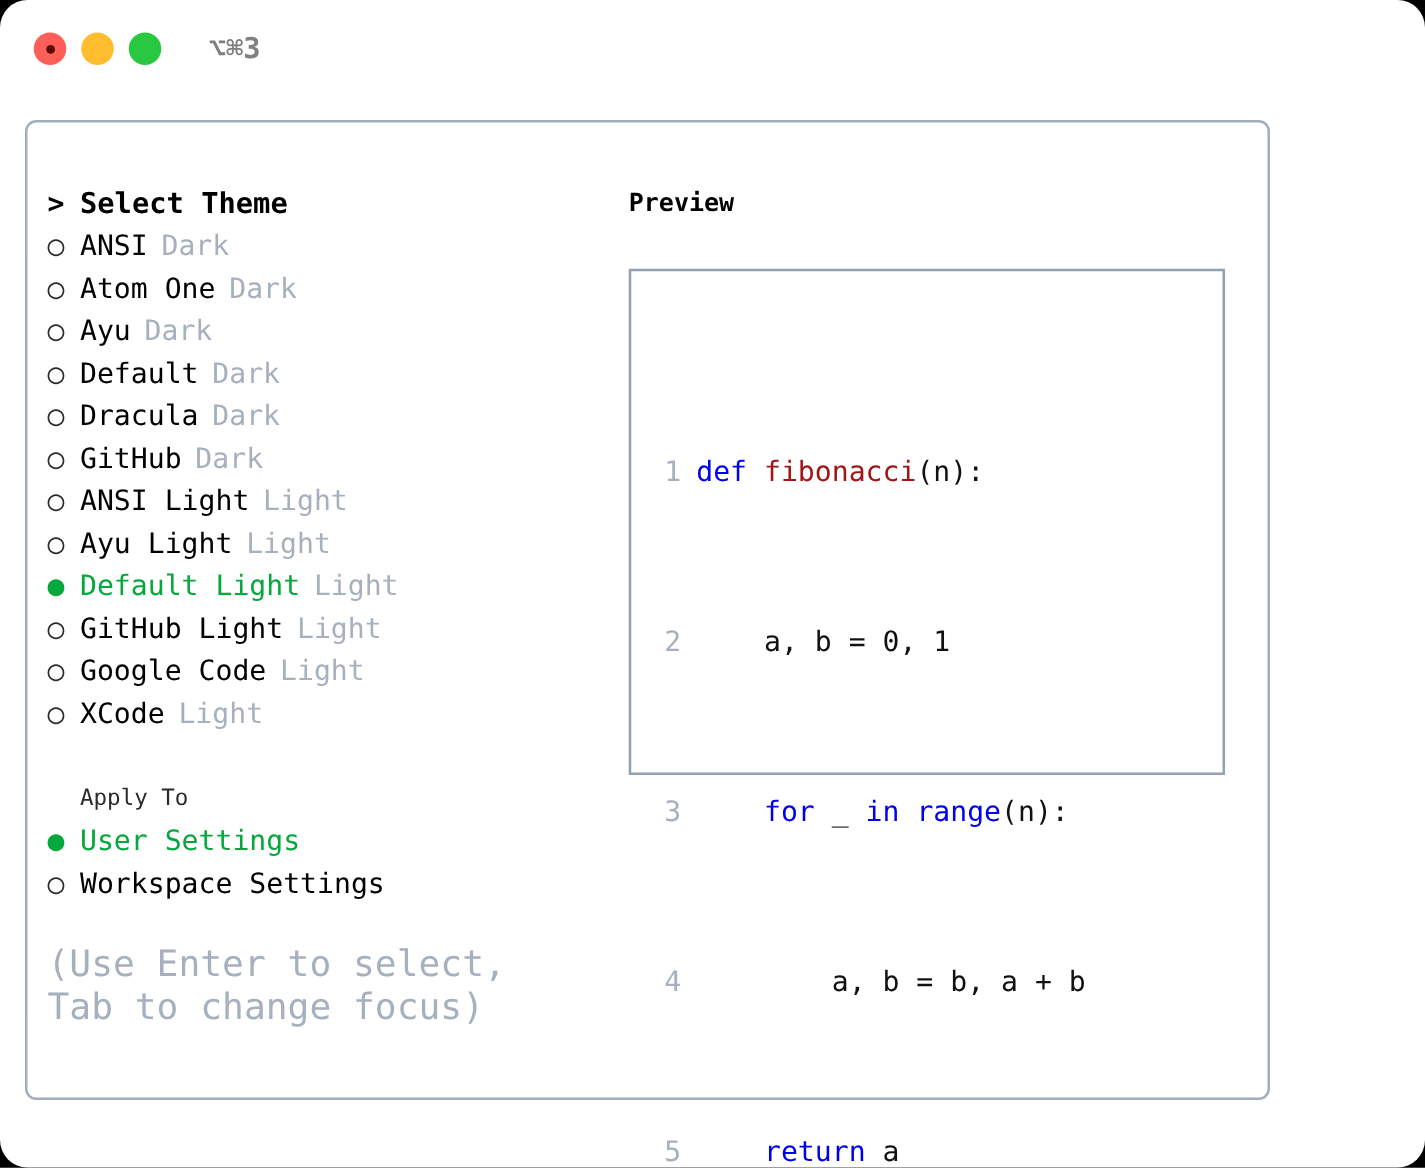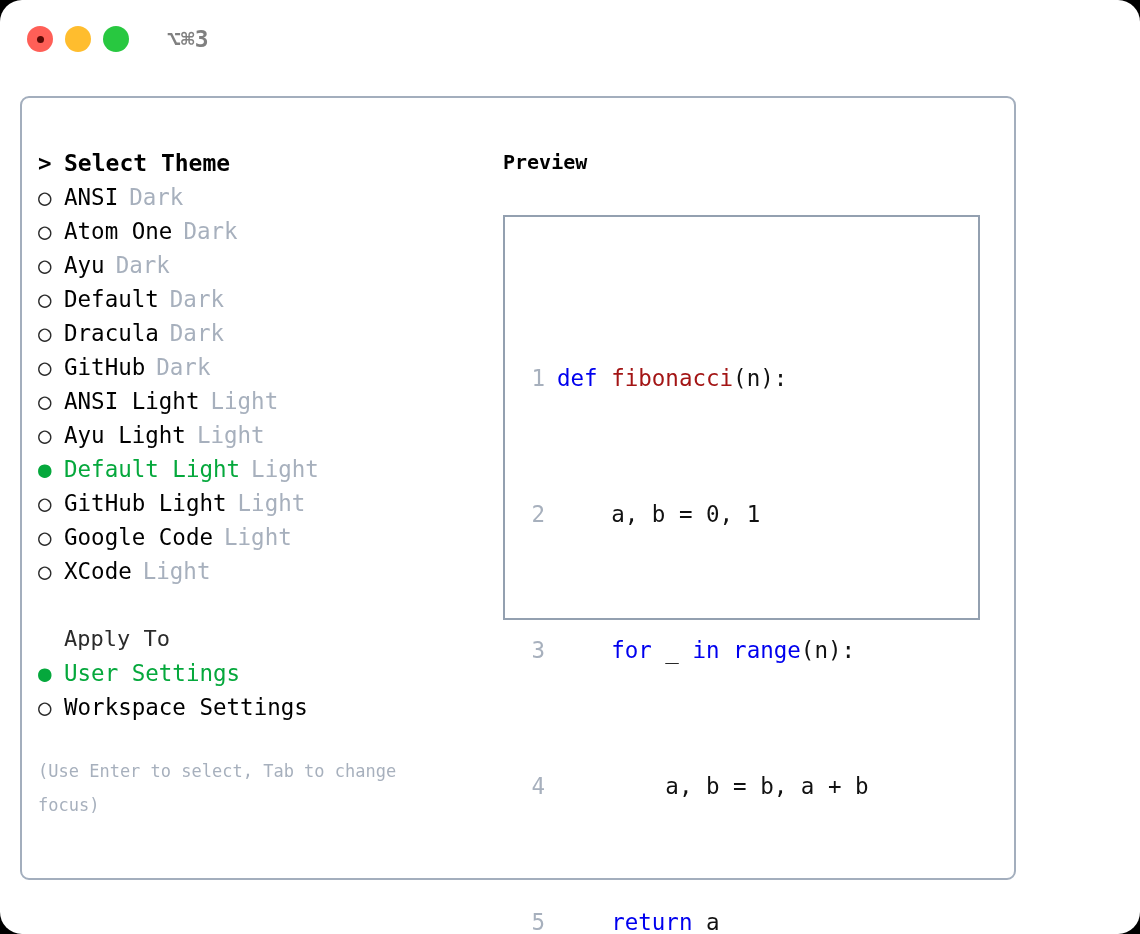--- a/index.html
+++ b/index.html
@@ -125,33 +125,33 @@
   .list-header .marker { color: #000000; font-weight: bold; }
 
   .name { color: #000000; }
   .row.selected .name { color: #05a83c; }
   .cat {
     color: #a7b0bd;
     margin-left: 11px;
   }
 
   .section-title {
-    font-size: 22px;
+    font-size: 18px;
     line-height: 34px;
     color: #2b2b2b;
     padding-left: 26px;
     white-space: pre;
     height: 34px;
   }
 
   .spacer-lg { height: 34px; }
 
   .hint {
     margin-top: 30px;
-    font-size: 17px;
+    font-size: 29px;
     line-height: 34px;
     color: #a7b0bd;
     width: 404px;
   }
 
   
   .right-col {
     position: absolute;
     left: 481px;
     top: 48px;

